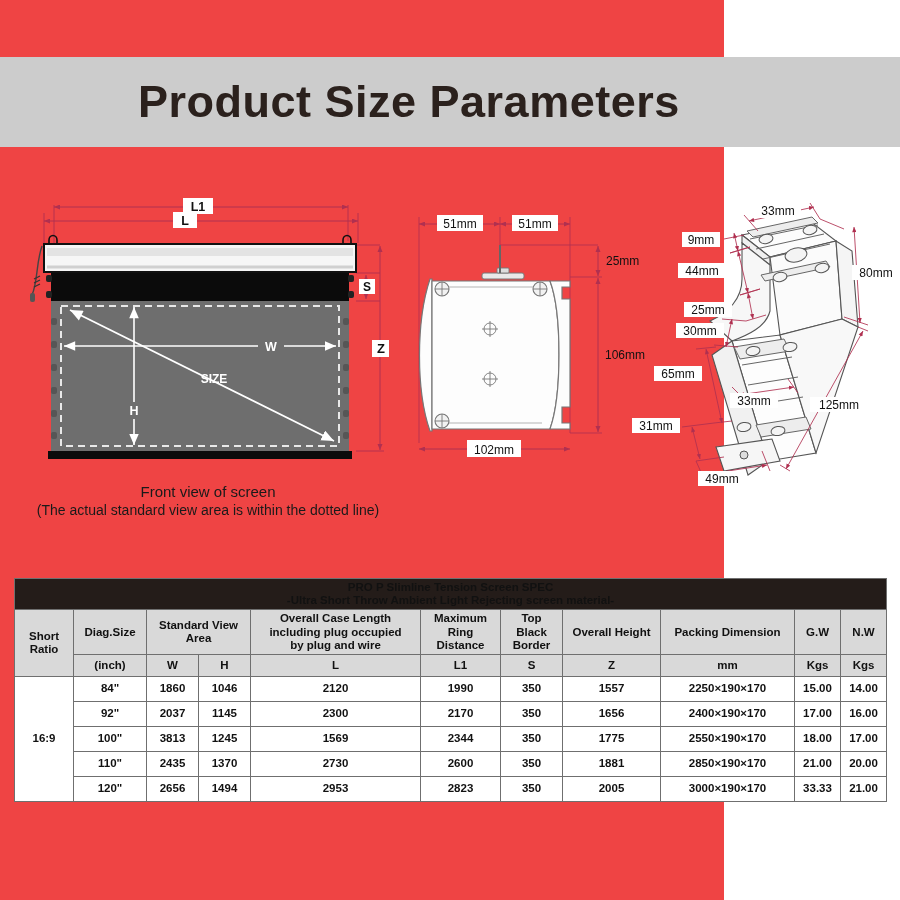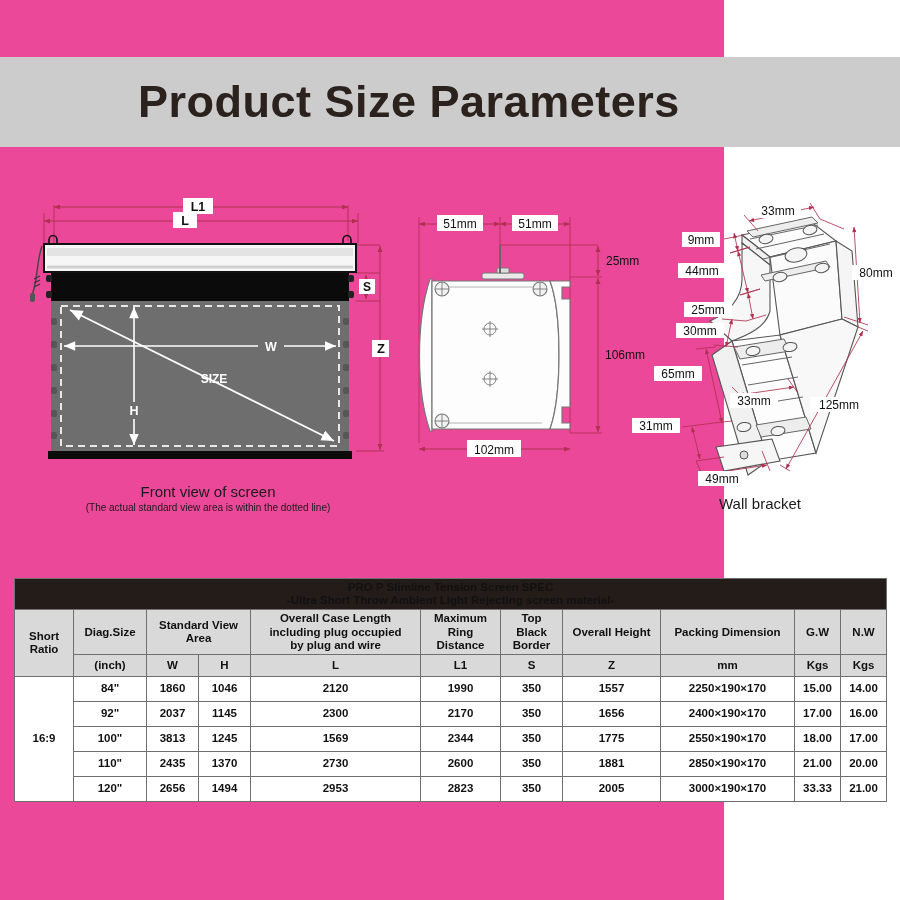--- a/index.html
+++ b/index.html
@@ -6,21 +6,21 @@
   html, body {
     margin: 0; padding: 0;
     width: 900px; height: 900px;
     background: #ffffff;
     font-family: "Liberation Sans", sans-serif;
     overflow: hidden;
   }
   #page {
     position: relative;
     width: 724px; height: 900px;
-    background: #ec4899;
+    background: #ef4444;
   }
 
   
   #title-banner {
     position: absolute;
     left: 0; top: 57px;
     width: 900px; height: 90px;
     background: #cccccc;
     display: flex;
     align-items: center;
@@ -44,21 +44,21 @@
   .diagram { position: absolute; }
   .caption {
     position: absolute;
     text-align: center;
     font-size: 15px;
     color: #1a1a1a;
     white-space: nowrap;
   }
   .caption .sub {
     display: block;
-    font-size: 10px;
+    font-size: 14px;
     margin-top: 2px;
   }
 
   
   #spec-table-wrap {
     position: absolute;
     left: 14px; top: 578px;
     width: 872px;
   }
   table.spec {
@@ -448,23 +448,20 @@
           <rect x="110" y="194" width="48" height="15" fill="#ffffff"></rect>
           <text x="134" y="206" text-anchor="middle">33mm</text>
 
           <rect x="232" y="66" width="48" height="15" fill="#ffffff"></rect>
           <text x="256" y="78" text-anchor="middle">80mm</text>
 
           <rect x="190" y="198" width="58" height="15" fill="#ffffff"></rect>
           <text x="219" y="210" text-anchor="middle">125mm</text>
         </g>
       </svg>
-      <div class="caption" style="left:0; top:296px; width:280px;">
-        <span>Wall bracket</span>
-      </div>
     </div>
 
   </div>
 
   <div id="spec-table-wrap">
     <table class="spec">
       <colgroup>
         <col style="width:59px">
           <col style="width:73px">
           <col style="width:52px">

